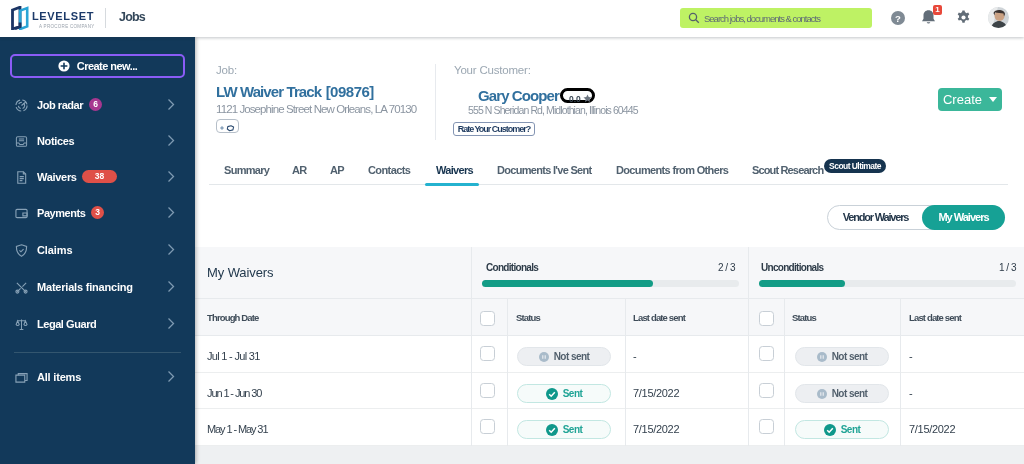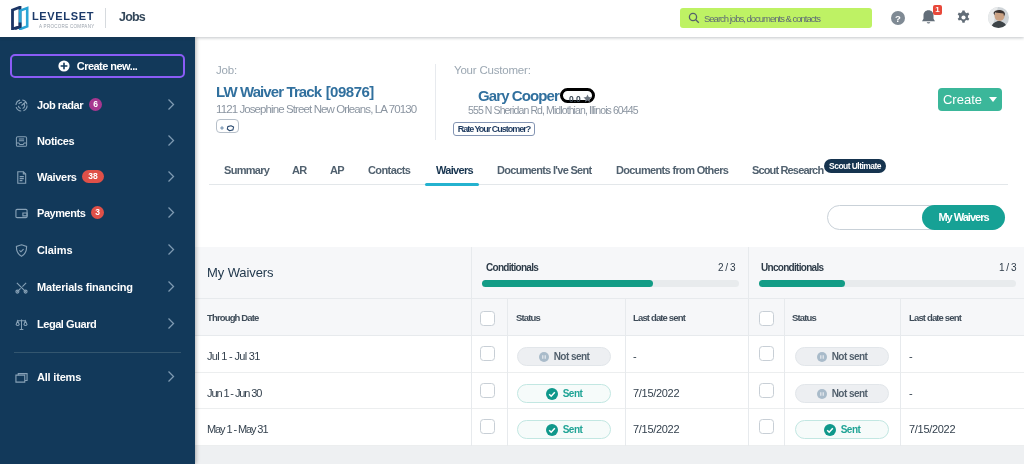--- a/index.html
+++ b/index.html
@@ -106,21 +106,21 @@
           <path d="M1.5 1.5L6.5 6.5L1.5 11.5"></path>
         </svg>
     </div>
     <div class="nav" style="top:134px;">
       <svg class="nicon" viewBox="0 0 14 14" fill="none" stroke="#87a1b6" stroke-width="1.2">
           <path d="M3 .8h6l2.5 2.5v9.9H3z"></path>
           <path d="M9 .8v2.5h2.5"></path>
           <path d="M5 6h4.5M5 8.2h4.5M5 10.4h3"></path>
         </svg>
       <span class="nlabel" style="letter-spacing:-0.3px;">Waivers</span>
-      <span class="badge" style="left:82px;width:22px;background:#df5048;">38</span>
+      <span class="badge" style="left:82px;width:35px;background:#df5048;">38</span>
       <svg class="chev" width="8" height="13" viewBox="0 0 8 13" fill="none" stroke="#7e9ab1" stroke-width="1.3">
           <path d="M1.5 1.5L6.5 6.5L1.5 11.5"></path>
         </svg>
     </div>
     <div class="nav" style="top:170px;">
       <svg class="nicon" viewBox="0 0 14 14" fill="none" stroke="#87a1b6" stroke-width="1.2">
           <rect x="1" y="2.5" width="12" height="9" rx="1.2"></rect>
           <path d="M8.5 6.5h4.5v3H8.5z"></path>
         </svg>
       <span class="nlabel" style="letter-spacing:-0.45px;">Payments</span>
@@ -206,20 +206,21 @@
       <div class="tab" style="left:173px; letter-spacing:-0.6px;">Contacts</div>
       <div class="tab" style="left:241px; color:#17344f;">Waivers</div>
       <div class="tab" style="left:302px;">Documents I've Sent</div>
       <div class="tab" style="left:421px; letter-spacing:-0.65px;">Documents from Others</div>
       <div class="tab" style="left:557px; letter-spacing:-0.85px;">Scout Research</div>
       <div id="scoutbadge">Scout Ultimate</div>
       <div id="tabline"></div>
       <div id="tabactive"></div>
 
       <div id="toggle">
+        <div id="togL">Vendor Waivers</div>
         <div id="togR">My Waivers</div>
       </div>
     </div>
 
     <div id="table">
       <div id="thead1">
         <div id="mywaivers">My Waivers</div>
         <div class="ptitle" style="left:291px;">Conditionals</div>
         <div class="pcount" style="left:500px;">2 / 3</div>
         <div class="ptrack" style="left:287px; width:257px;">

